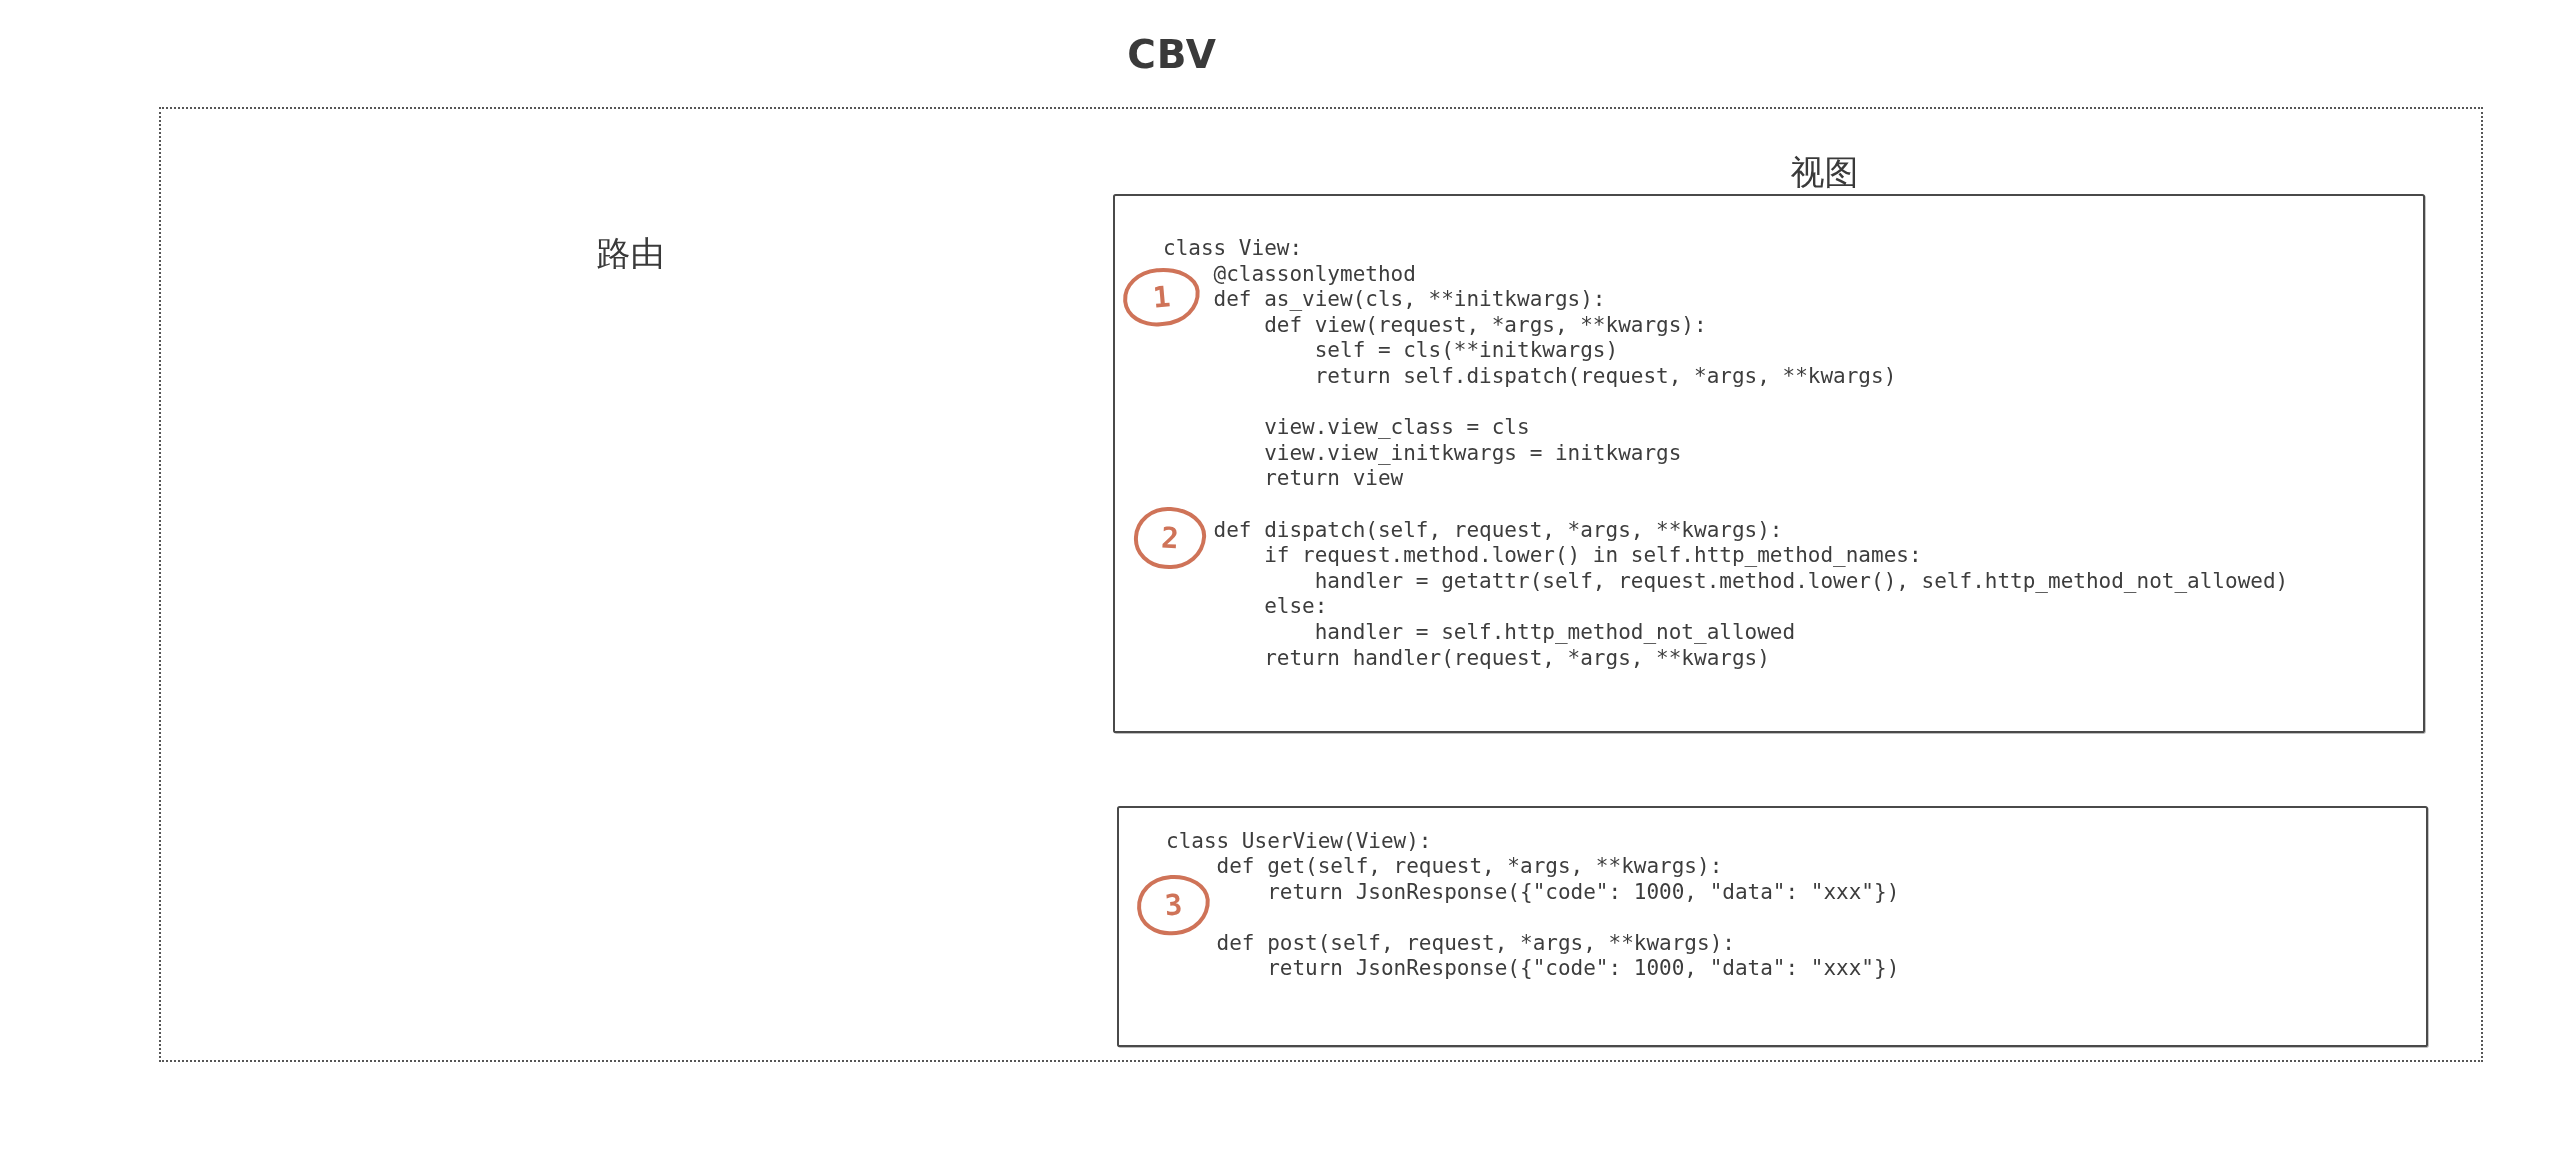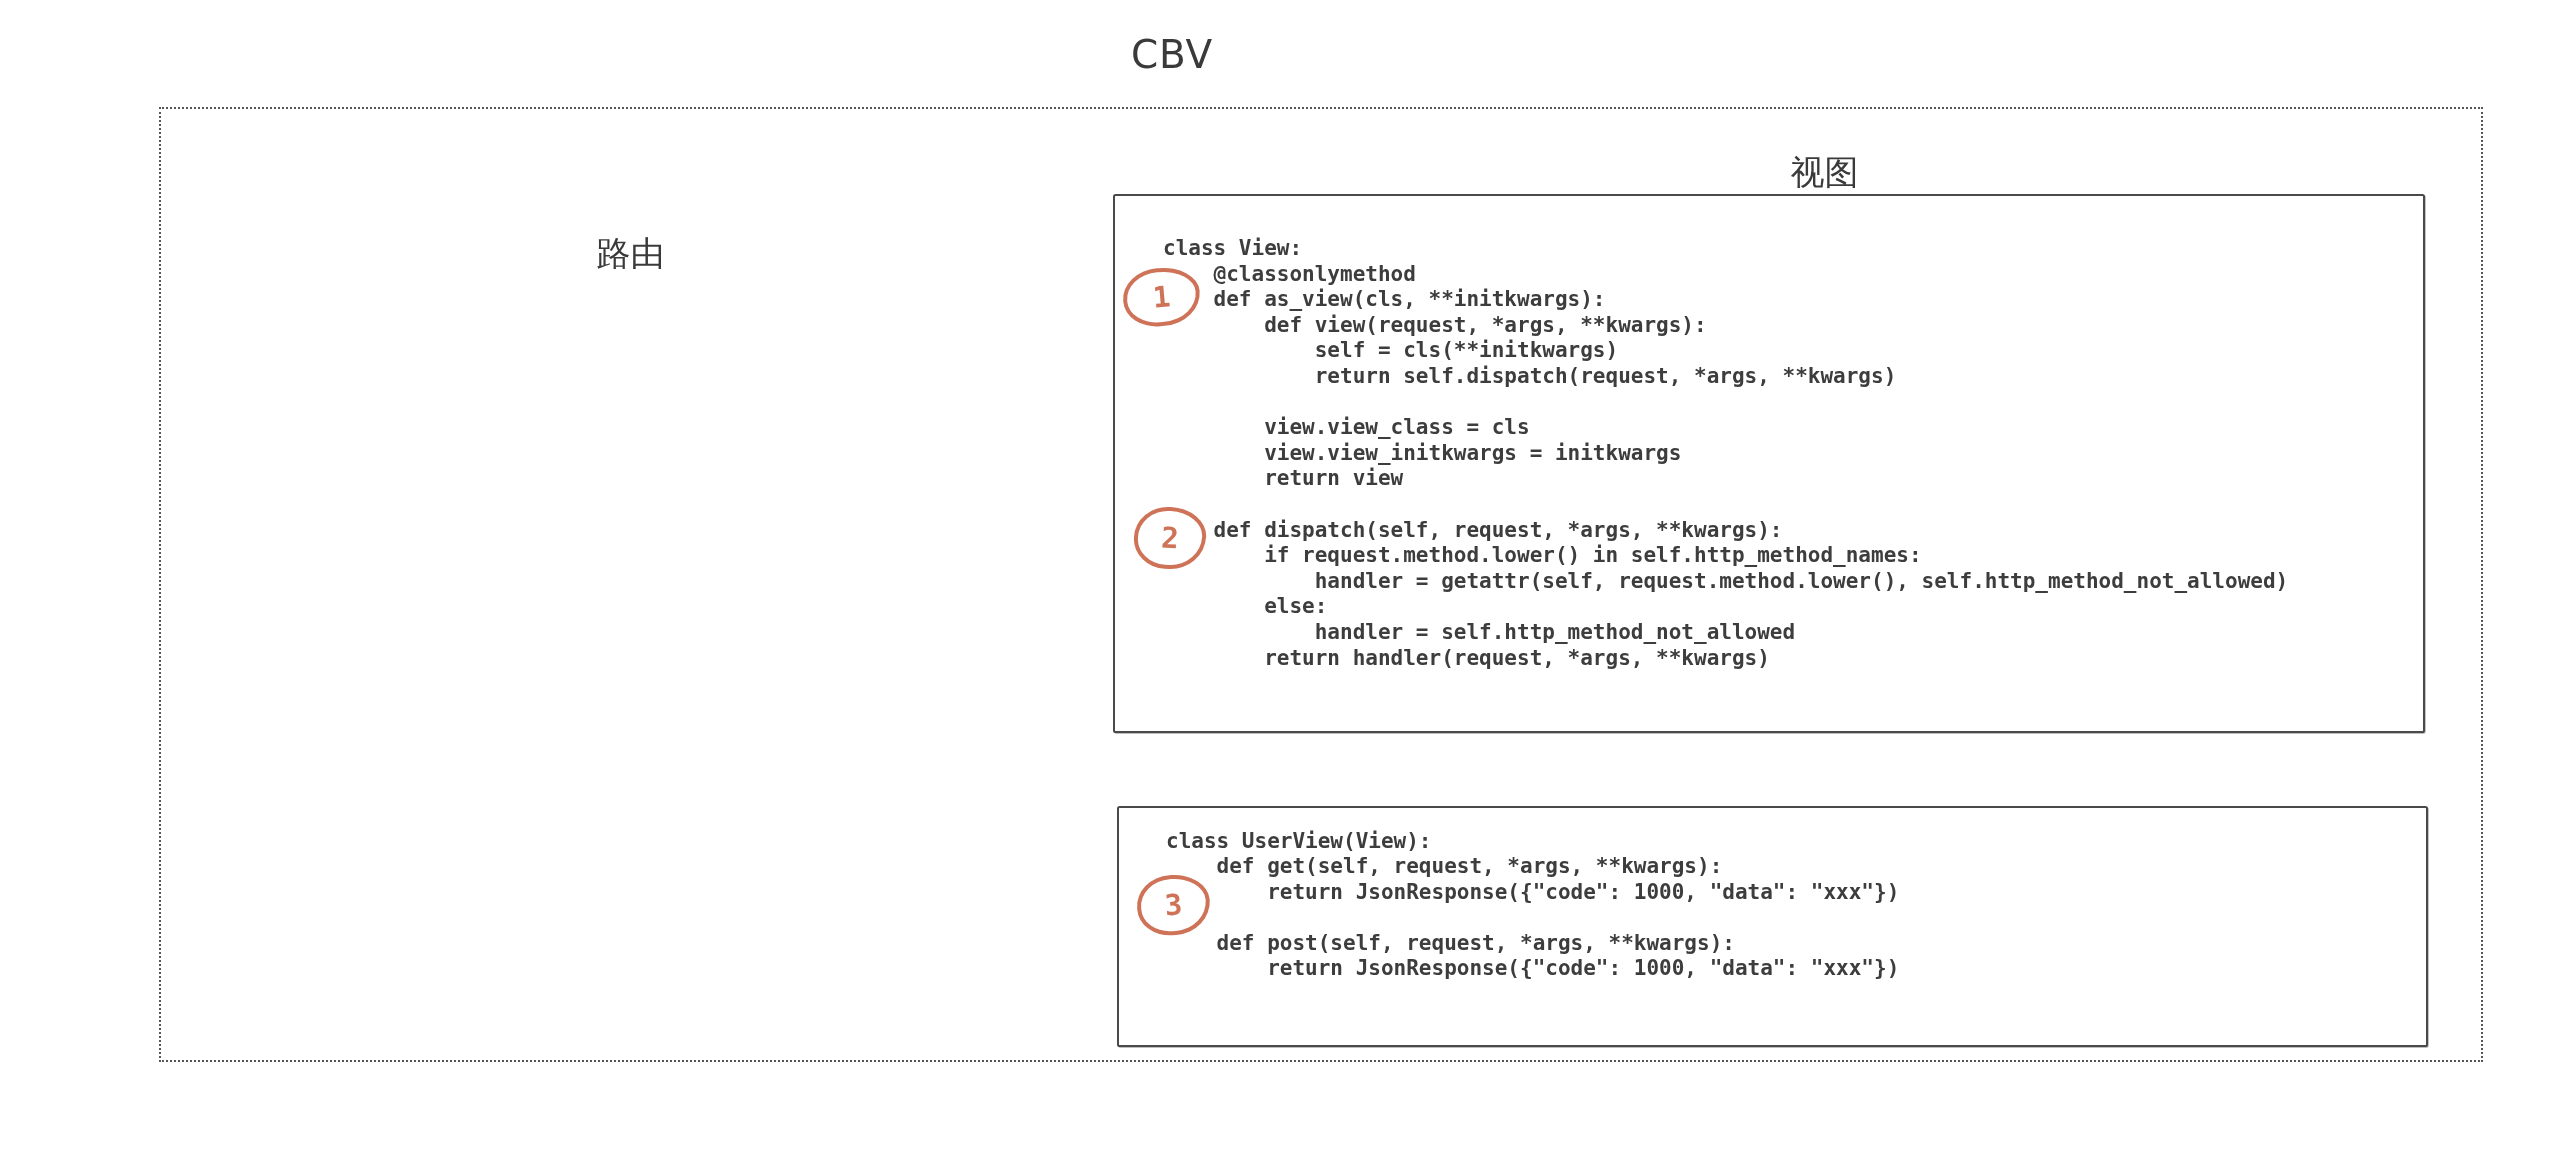--- a/index.html
+++ b/index.html
@@ -17,21 +17,21 @@
     overflow: hidden;
     color: var(--ink, #3d3d3d);
   }
   .diagram-title {
     position: absolute;
     left: 1044px;
     top: 32px;
     width: 256px;
     text-align: center;
     font-size: 39px;
-    font-weight: normal;
+    font-weight: bold;
     letter-spacing: 0.9px;
     color: #3a3a3a;
   }
   .outer-frame {
     position: absolute;
     left: 159px;
     top: 107px;
     width: 2324px;
     height: 955px;
     border: 2.6px dotted #565656;
@@ -56,21 +56,20 @@
     box-shadow: 0.9px 0.9px 0 rgba(70,70,70,0.35);
   }
   .box-routing { left: 309px;  top: 356px; width: 702px;  height: 242px; }
   .box-view    { left: 1113px; top: 194px; width: 1312px; height: 539px; }
   .box-user    { left: 1117px; top: 806px; width: 1311px; height: 241px; }
   pre.code {
     margin: 0;
     font-family: "DejaVu Sans Mono", "Liberation Mono", monospace;
     color: #3d3d3d;
     white-space: pre;
-    font-weight: bold;
   }
   .box-routing pre.code {
     padding: 100px 0 0 15.3px;
     font-size: 25.6px;
     line-height: 31px;
   }
   .box-view pre.code {
     padding: 40px 0 0 48px;
     font-size: 21px;
     line-height: 25.6px;

